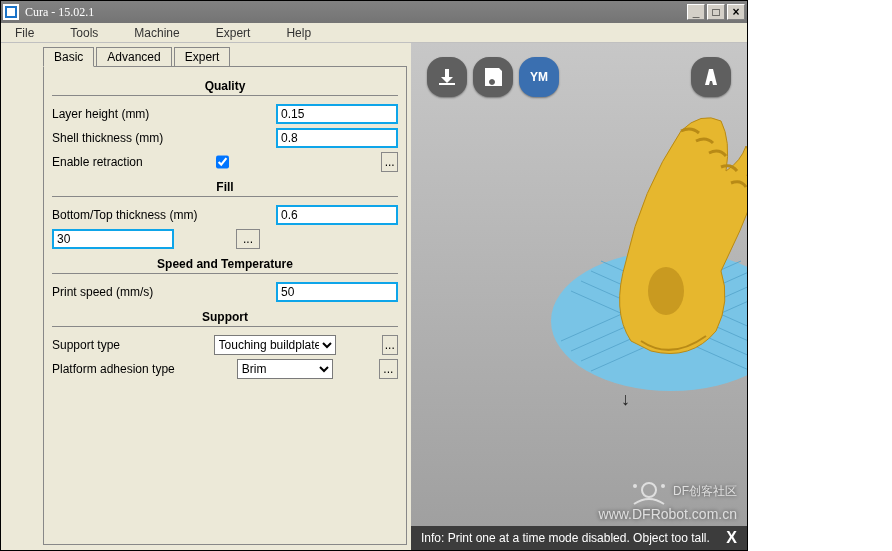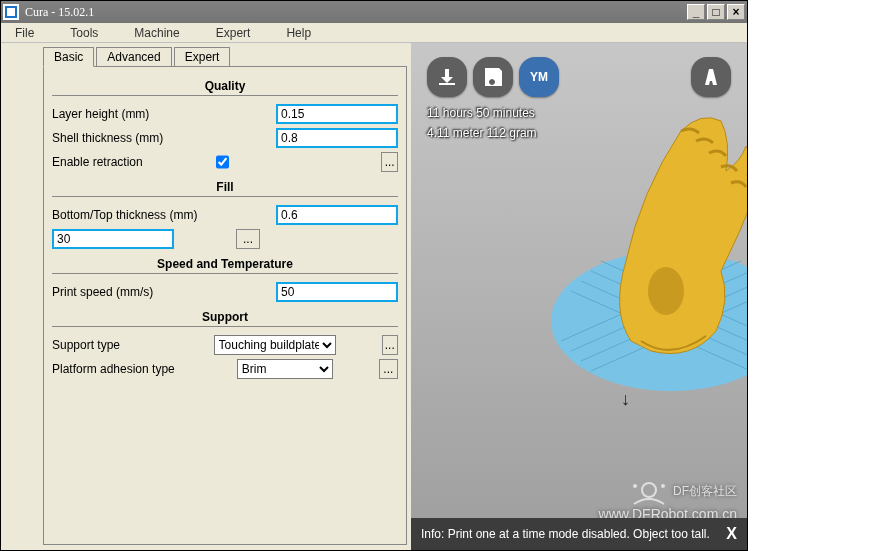--- a/index.html
+++ b/index.html
@@ -27,21 +27,21 @@
 .dotbtn { width: 24px; height: 20px; border: 1px solid #888; background:#ece9d8; margin-left: 22px; cursor:pointer; display:flex; align-items:center; justify-content:center; }
 .dotbtn-sel { margin-left: 6px; }
 .viewport { flex: 1; background: linear-gradient(#c7c7c7,#9e9e9e); position: relative; overflow:hidden; }
 .toolbuttons { position:absolute; top:14px; left:16px; display:flex; gap:6px; }
 .toolbtn { width:40px; height:40px; border-radius:16px; display:flex; align-items:center; justify-content:center; color:#fff; font-weight:bold; box-shadow:0 1px 2px rgba(0,0,0,0.4); cursor:pointer; }
 .toolbtn.gray { background:#5f5f5f; }
 .toolbtn.blue { background:#3a6fb0; font-size:14px; }
 .righttool { position:absolute; top:14px; right:16px; }
 .overlaytxt { position:absolute; top:60px; left:16px; color:#fff; font-size:16px; text-shadow:1px 1px 2px #000, -1px -1px 2px #000; line-height:20px; }
 .platform { position:absolute; left:120px; top:48px; width:280px; height:320px; }
-.infobar { position:absolute; left:0; right:0; bottom:0; height:24px; background:#3c3c3c; color:#fff; display:flex; align-items:center; padding:16px 10px; font-size:15px; }
+.infobar { position:absolute; left:0; right:0; bottom:0; height:24px; background:#3c3c3c; color:#fff; display:flex; align-items:center; padding:8px 10px; font-size:15px; }
 .infobar .closeX { margin-left:auto; font-weight:bold; cursor:pointer; font-size:16px; }
 .watermark { position:absolute; right:10px; bottom:28px; color:#fff; opacity:0.65; text-align:right; font-size:14px; text-shadow:0 0 4px #000; }
 .watermark .small { font-size:14px; }
 .southarrow { position:absolute; left:210px; top:346px; font-size:18px; color:#222; font-weight:bold; }
 svg { display:block; }
 </style>
 </head>
 <body>
 
 <div class="window">
@@ -147,24 +147,20 @@
         <div class="toolbtn blue">
           <span>YM</span>
         </div>
       </div>
       <div class="righttool">
         <div class="toolbtn gray">
           <svg width="24" height="24">
               <path d="M6 20 L10 4 L14 4 L18 20 L14 20 L13 16 L11 16 L10 20 Z" fill="#fff"></path>
             </svg>
         </div>
-      </div>
-      <div class="overlaytxt">
-        <div>11 hours 50 minutes</div>
-        <div>4.11 meter 112 gram</div>
       </div>
 
       <svg class="platform" viewBox="0 0 280 320">
         <ellipse cx="140" cy="230" rx="120" ry="70" fill="#79c4e6"></ellipse>
         <g stroke="#5aa9cf" stroke-width="1">
           <line x1="50" y1="190" x2="230" y2="270"></line>
             <line x1="60" y1="180" x2="240" y2="260"></line>
           <line x1="40" y1="200" x2="220" y2="280"></line>
             <line x1="70" y1="170" x2="250" y2="250"></line>
           <line x1="230" y1="190" x2="50" y2="270"></line>

